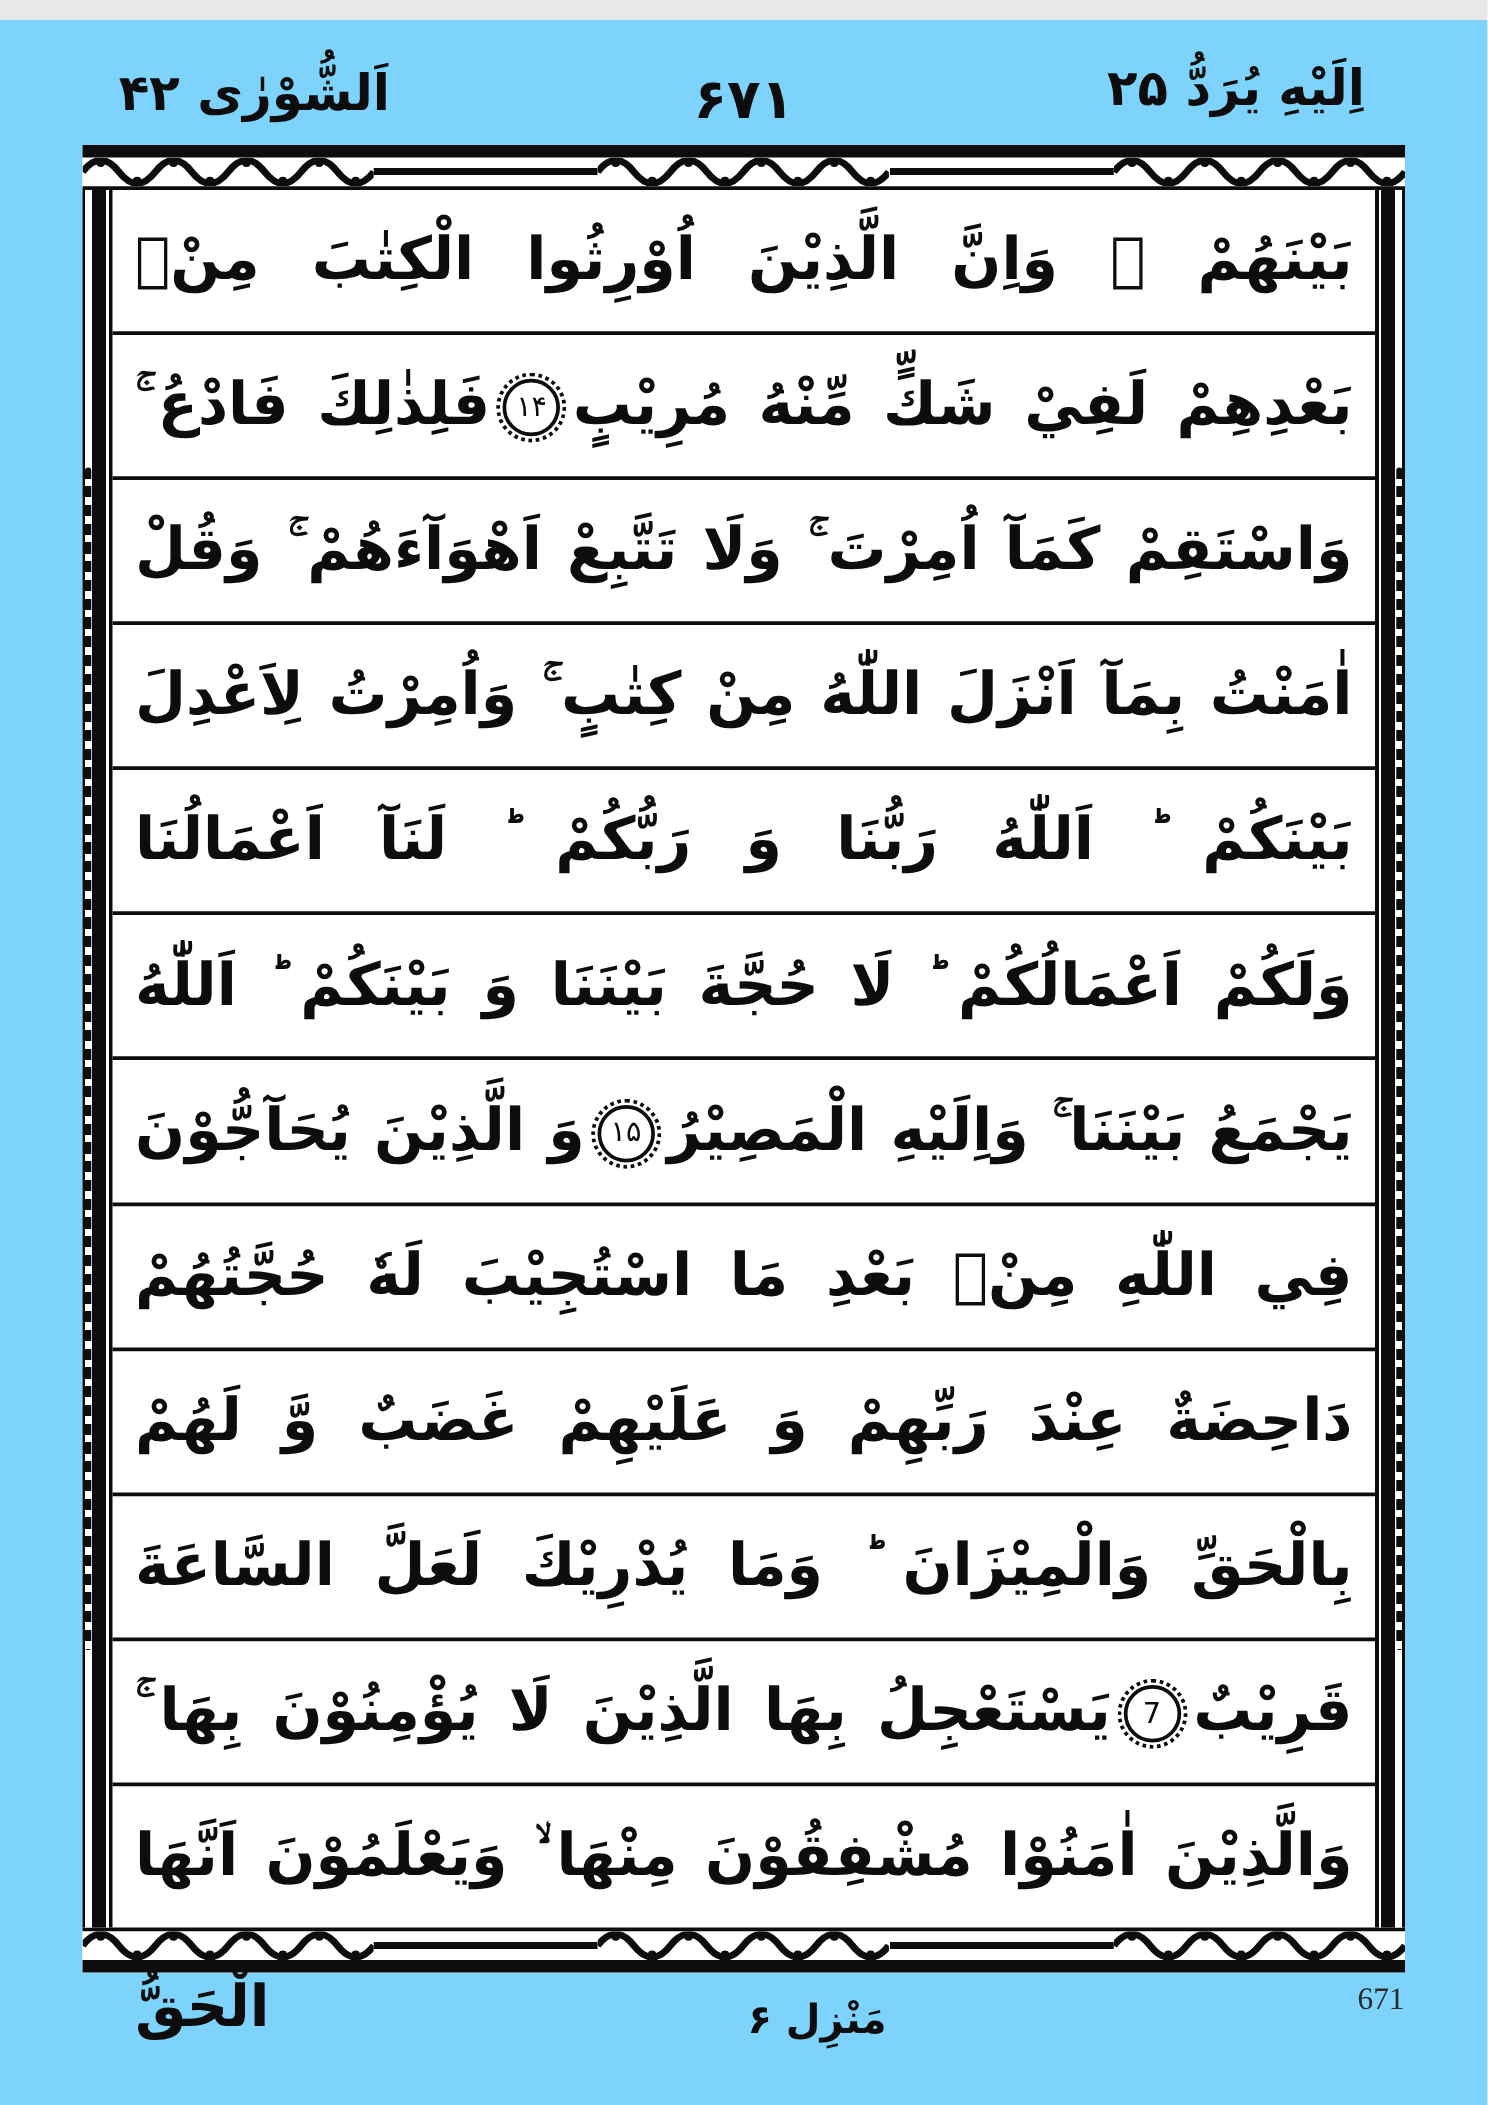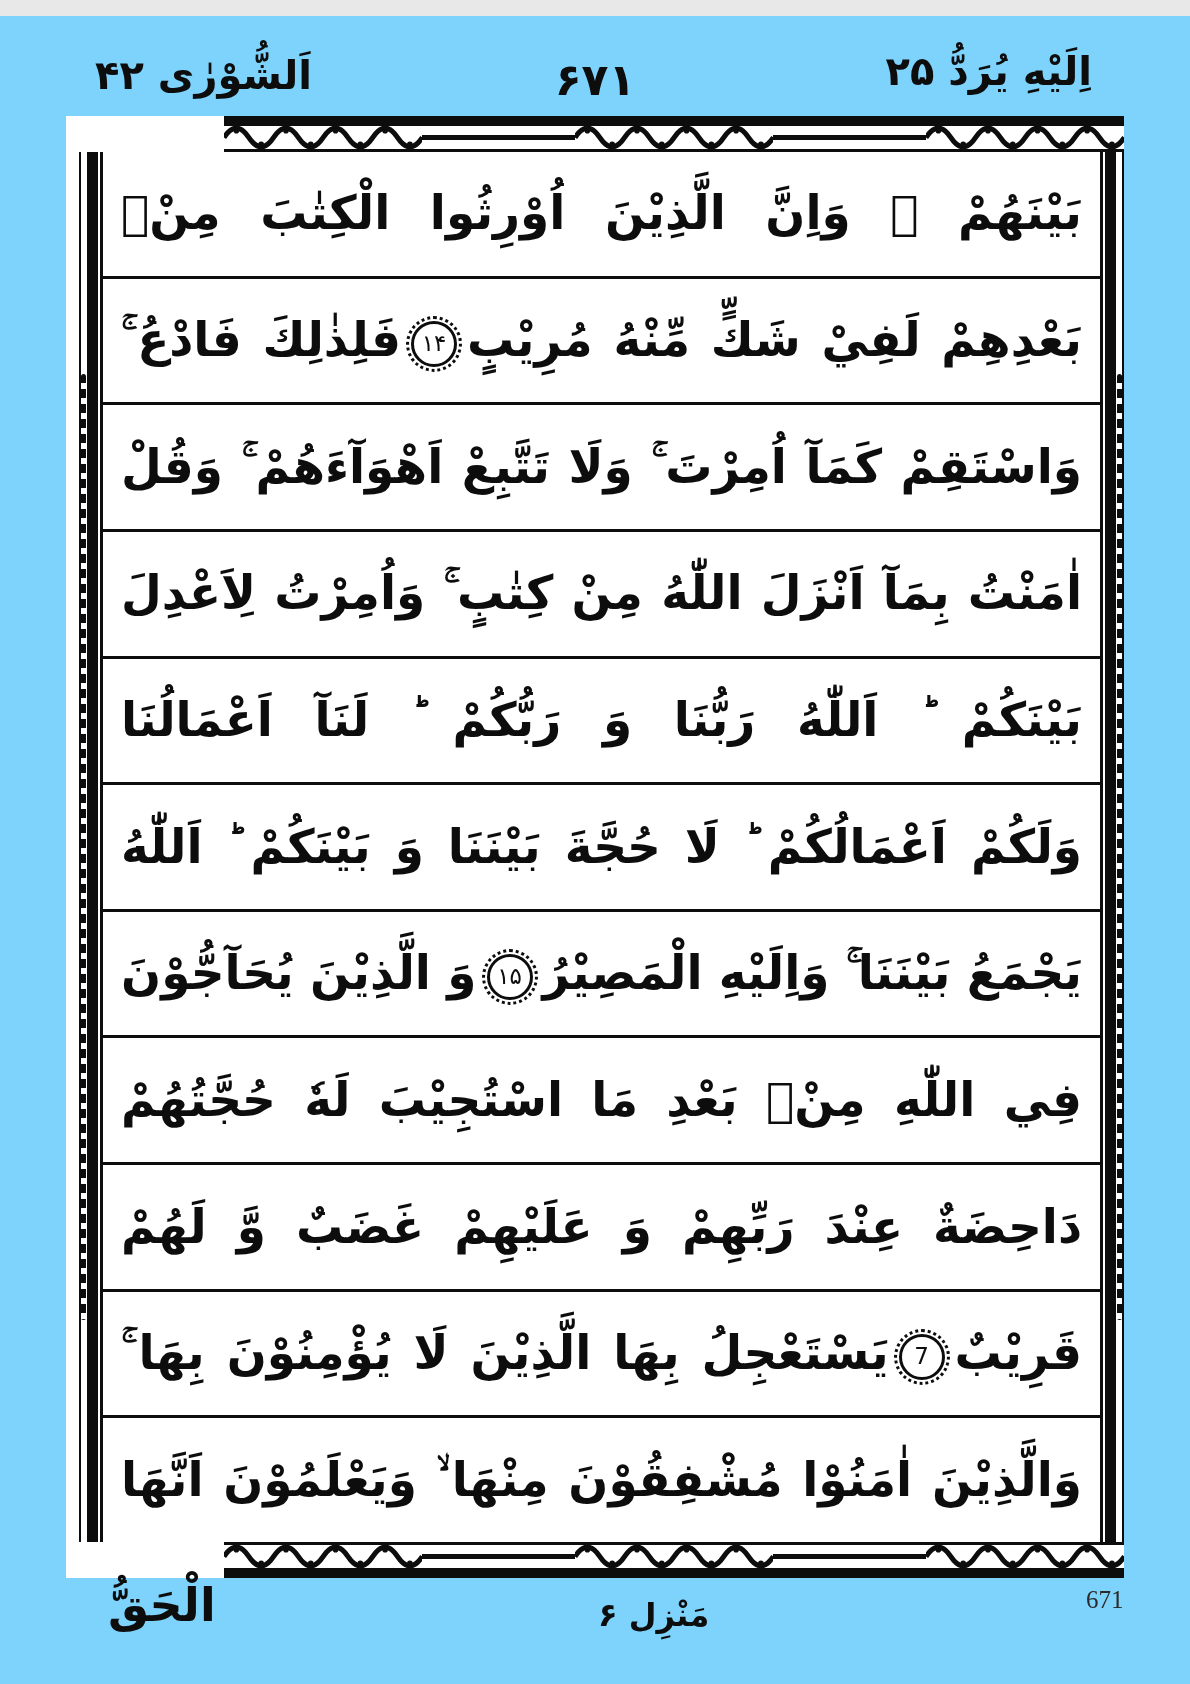--- a/index.html
+++ b/index.html
@@ -9,21 +9,21 @@
     background:#7dd3fc; color:#0d0d0d; overflow:hidden;
   }
   
   .hdr { position:absolute; top:0; left:0; width:100%; height:100px; }
   .hdr-item { position:absolute; direction:rtl; font-weight:bold; white-space:nowrap; }
   .hdr-surah { left:95px;  top:36px; font-size:40px; }
   .hdr-page  { left:50%;   top:38px; font-size:44px; transform:translateX(-50%); }
   .hdr-juz   { right:98px; top:32px; font-size:40px; }
   
   .frame { position:absolute; left:66px; top:100px; width:1058px; height:1462px;
-           display:flex; flex-direction:column; background:#fff;align-items:flex-end; }
+           display:flex; flex-direction:column; background:#fff; }
   .band { height:36px; background:#fff; display:flex; align-items:stretch; flex:0 0 auto; }
   .band-top    { border-top:10px solid #0d0d0d; border-bottom:3px solid #0d0d0d; }
   .band-bottom { border-top:3px solid #0d0d0d; border-bottom:10px solid #0d0d0d; }
   .band .orn { flex:1.3; min-width:0; }
   .band .orn svg { width:100%; height:100%; display:block; }
   .band .bar { flex:1; min-width:0;
     background:linear-gradient(to bottom, transparent 0 38%, #0d0d0d 38% 62%, transparent 62% 100%); }
   .fbody { flex:1; display:flex; min-height:0; }
   .side { flex:0 0 24px; position:relative; }
   .side-left  { background:linear-gradient(to right,
@@ -133,20 +133,23 @@
         <div class="row">
             <div class="ayah"><span>يَجْمَعُ بَيْنَنَا ۚ وَاِلَيْهِ الْمَصِيْرُ</span><span class="vm">۱۵</span><span>وَ الَّذِيْنَ يُحَآجُّوْنَ</span></div>
           </div>
         <div class="row">
             <div class="ayah"><span>فِي اللّٰهِ مِنْۢ بَعْدِ مَا اسْتُجِيْبَ لَهٗ حُجَّتُهُمْ</span><span></span></div>
           </div>
         <div class="row">
             <div class="ayah"><span>دَاحِضَةٌ عِنْدَ رَبِّهِمْ وَ عَلَيْهِمْ غَضَبٌ وَّ لَهُمْ</span><span></span></div>
           </div>
         <div class="row">
+            <div class="ayah"><span>بِالْحَقِّ وَالْمِيْزَانَ ؕ وَمَا يُدْرِيْكَ لَعَلَّ السَّاعَةَ</span><span></span></div>
+          </div>
+        <div class="row">
             <div class="ayah"><span>قَرِيْبٌ</span><span class="vm">7</span><span>يَسْتَعْجِلُ بِهَا الَّذِيْنَ لَا يُؤْمِنُوْنَ بِهَا ۚ</span></div>
           </div>
         <div class="row">
             <div class="ayah"><span>وَالَّذِيْنَ اٰمَنُوْا مُشْفِقُوْنَ مِنْهَا ۙ وَيَعْلَمُوْنَ اَنَّهَا</span><span></span></div>
           </div>
       </div>
 
       <div class="side side-right">
         <div class="chain"></div>
       </div>

